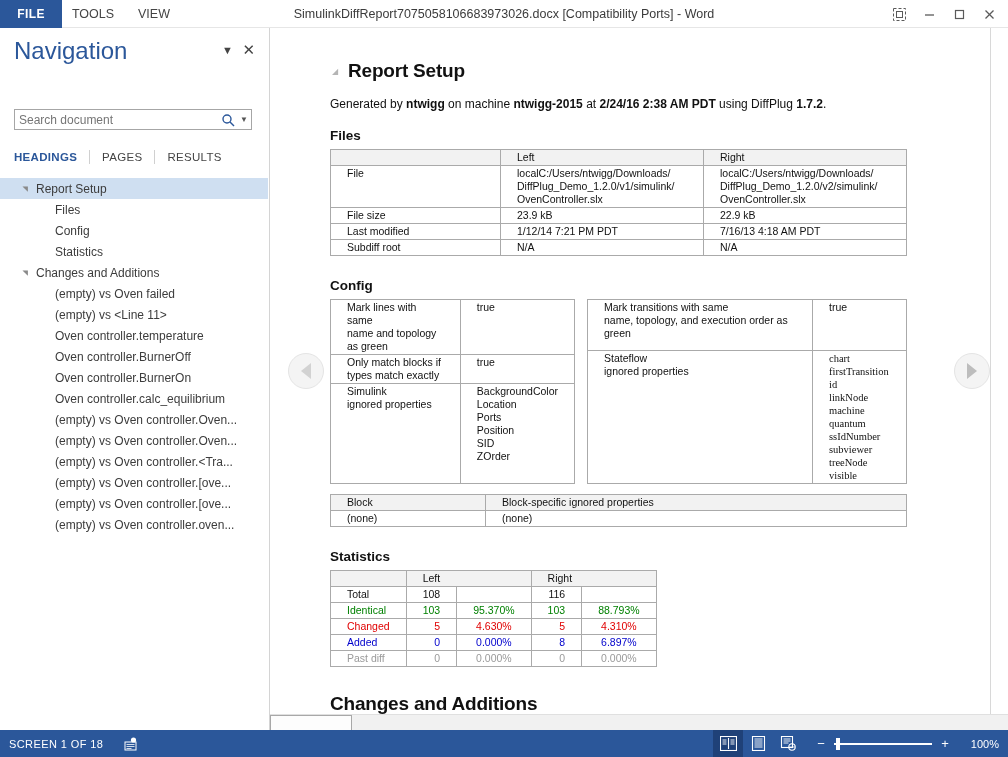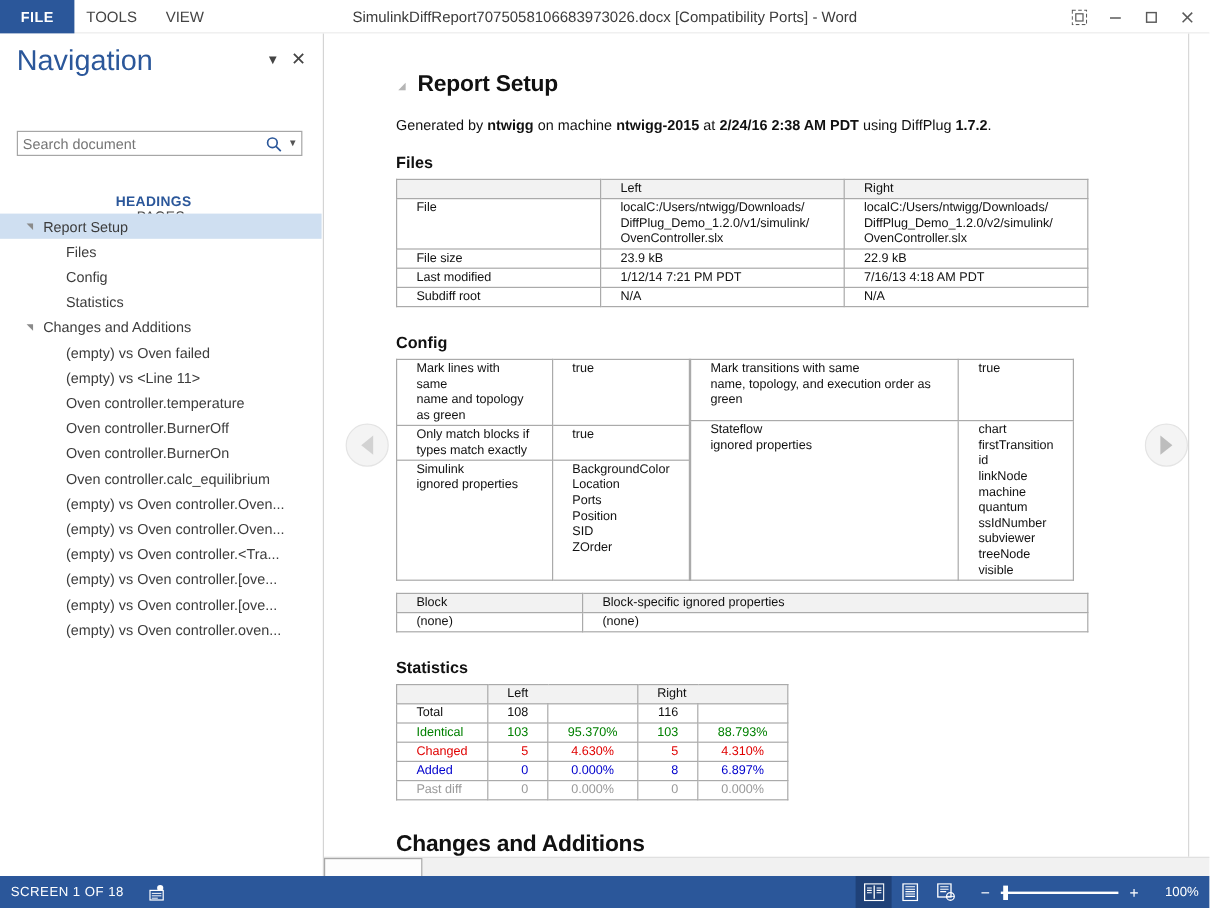--- a/index.html
+++ b/index.html
@@ -64,22 +64,22 @@
     display:flex; align-items:center;
   }
   .search-input {
     border:0; outline:0; flex:1; height:19px; padding:0 4px;
     font-size:12px; color:#777; font-family:"Liberation Sans", sans-serif; background:transparent;
   }
   .search-icon { width:18px; color:#2b579a; display:flex; align-items:center; justify-content:center; cursor:pointer; }
   .search-caret { width:14px; color:#555; font-size:8px; display:flex; align-items:center; justify-content:center; cursor:pointer; }
 
   .nav-tabs {
-    position:absolute; left:14px; top:135px; width:240px; height:22px;
-    display:flex; align-items:center;flex-direction:column;
+    position:absolute; left:14px; top:118px; width:240px; height:22px;
+    display:flex; align-items:center;
   }
   .nav-tab {
     font-size:11.5px; color:#444; padding:0 12px; cursor:pointer;
     letter-spacing:.3px;
   }
   .nav-tab:first-child { padding-left:0; }
   .nav-tab.active { color:#2b579a; font-weight:700; }
   .nav-tab-sep { width:1px; height:14px; background:#d0d0d0; }
 
   .nav-tree { position:absolute; left:0; top:150px; width:268px; }
@@ -133,21 +133,21 @@
   }
   table.rpt thead td { background:#f2f2f2; }
 
   
   .files-table { width:577px; margin-bottom:22px; }
   .files-table .c0 { width:170px; }
   .files-table .c1 { width:203px; }
   .files-table .c2 { width:203px; }
 
   
-  .config-wrap { display:flex; margin-bottom:10px; }
+  .config-wrap { display:flex; gap:12px; margin-bottom:10px; }
   .cfg-left { width:245px; }
   .cfg-right { width:320px; }
   .cfg-left .k { width:155px; }
   .cfg-right .k { width:225px; }
   .tall-row td { height:100px; }
   .tall-row-r td { height:125px; }
 
   .block-table { width:577px; margin-bottom:22px; }
   .block-table .b0 { width:155px; }
 
@@ -428,21 +428,21 @@
           <table class="rpt cfg-right">
               <tbody id="cfg-right-body">
                 <tr>
                   <td class="k" style="white-space: pre-line;">Mark transitions with same
 name, topology, and execution order as green</td>
                   <td style="white-space: pre-line;">true</td>
                 </tr>
                 <tr class="tall-row-r">
                   <td class="k" style="white-space: pre-line;">Stateflow
 ignored properties</td>
-                  <td style="white-space: pre-line;">chart
+                  <td style="white-space: pre-line; font-family: Liberation Serif, serif;">chart
 firstTransition
 id
 linkNode
 machine
 quantum
 ssIdNumber
 subviewer
 treeNode
 visible</td>
                 </tr>

